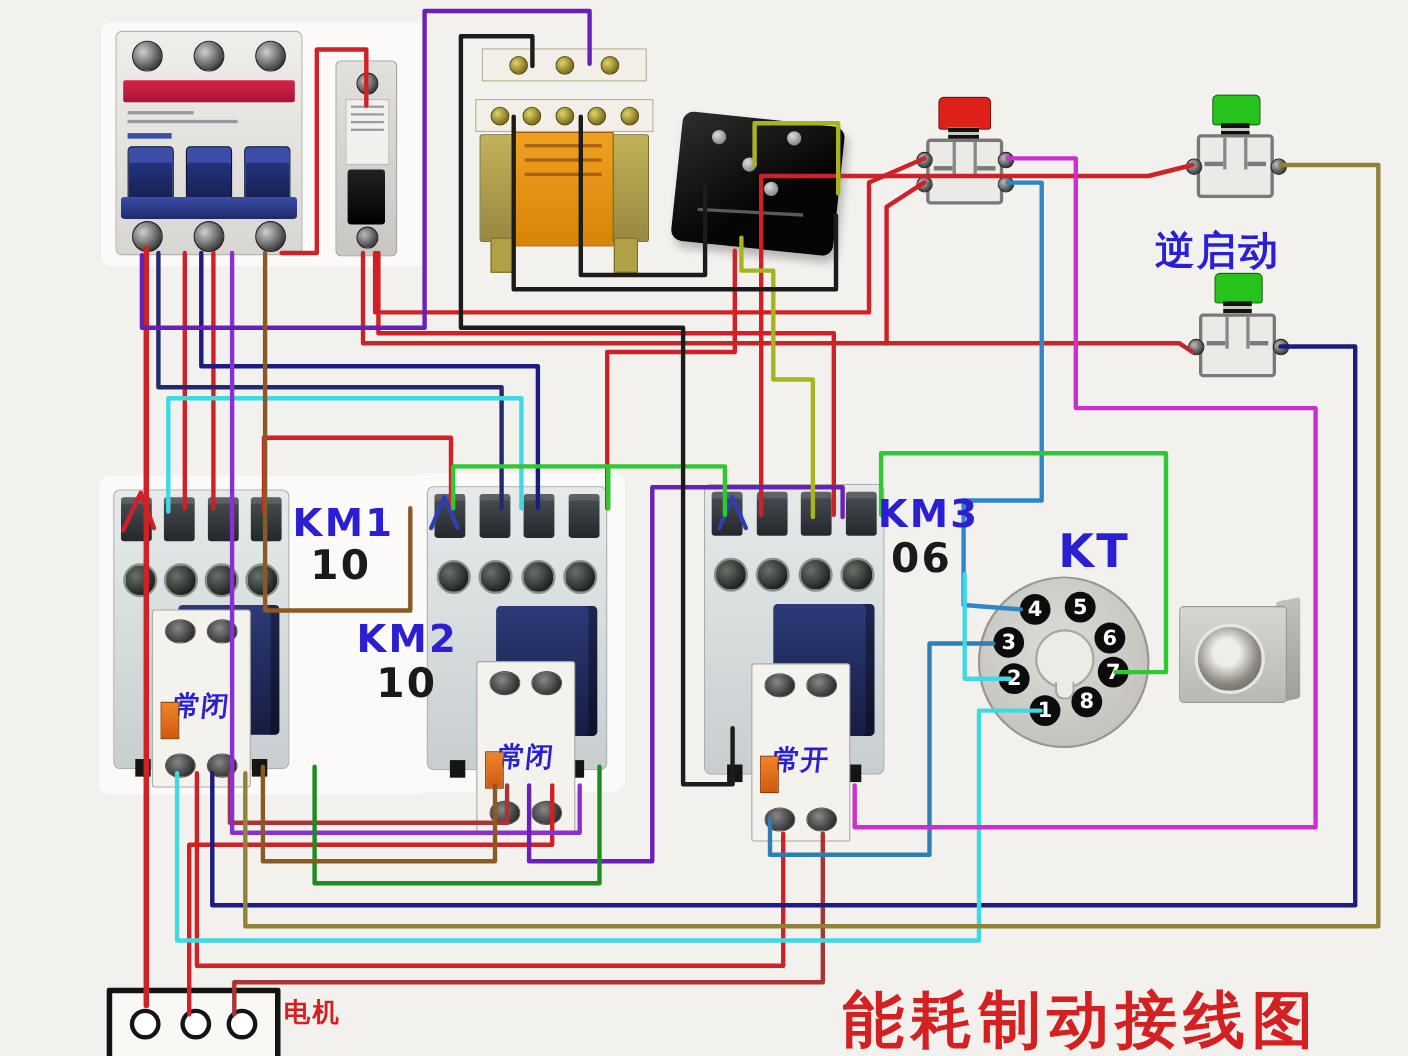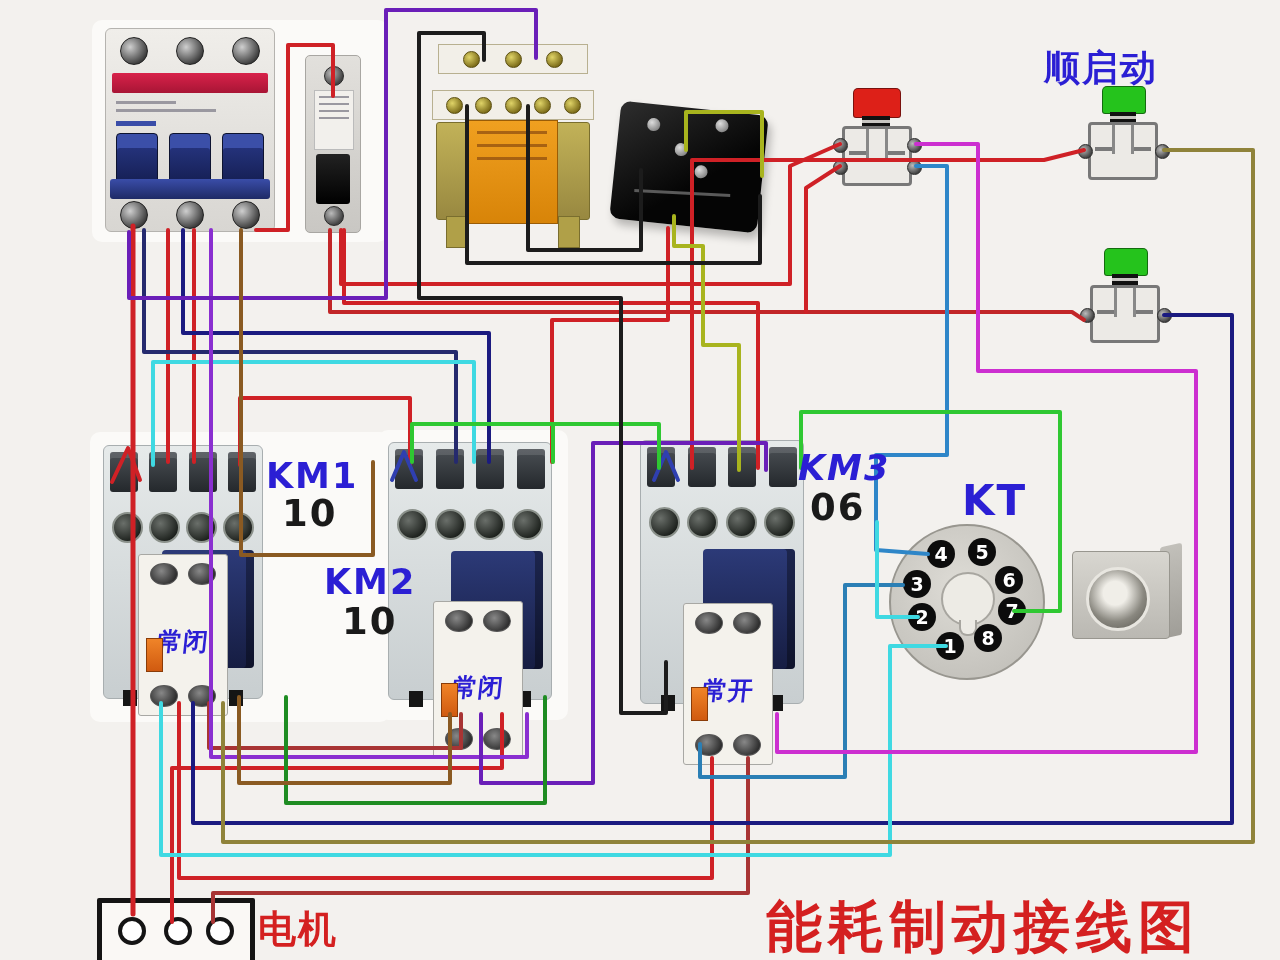--- a/index.html
+++ b/index.html
@@ -301,29 +301,29 @@
     <div class="t-body"></div>
     <div class="t-face"></div>
   </div>
 
   <div class="motor">
     <i style="left:16px;"></i>
     <i style="left:62px;"></i>
     <i style="left:104px;"></i>
   </div>
 
-  <div class="lbl" style="left: 1044px; top: 44px; font-size: 36px; color: rgb(43, 31, 212);">顺启动</div>
+  <div class="lbl" style="left: 1050px; top: 204px; font-size: 36px; color: rgb(43, 31, 212);">逆启动</div>
   <div class="lbl" style="left: 266px; top: 456px; font-size: 35px; color: rgb(43, 31, 212);">KM1</div>
   <div class="lbl" style="left: 282px; top: 492px; font-size: 37px; color: rgb(26, 26, 26);">10</div>
   <div class="lbl" style="left: 324px; top: 562px; font-size: 35px; color: rgb(43, 31, 212);">KM2</div>
   <div class="lbl" style="left: 342px; top: 600px; font-size: 37px; color: rgb(26, 26, 26);">10</div>
-  <div class="lbl" style="left: 798px; top: 448px; font-size: 35px; color: rgb(43, 31, 212); font-style: italic;">KM3</div>
+  <div class="lbl" style="left: 798px; top: 448px; font-size: 35px; color: rgb(43, 31, 212);">KM3</div>
   <div class="lbl" style="left: 810px; top: 486px; font-size: 37px; color: rgb(26, 26, 26);">06</div>
   <div class="lbl" style="left: 962px; top: 476px; font-size: 42px; color: rgb(43, 31, 212);">KT</div>
-  <div class="lbl" style="left: 258px; top: 904px; font-size: 38px; color: rgb(212, 32, 32);">电机</div>
+  <div class="lbl" style="left: 258px; top: 904px; font-size: 24px; color: rgb(212, 32, 32);">电机</div>
   <div class="title" style="color: rgb(212, 32, 32);">能耗制动接线图</div>
 
   <svg id="wires" width="1280" height="960">
       <polyline points="133,226 133,914" fill="none" stroke="#cf2126" stroke-width="5" stroke-linecap="round" stroke-linejoin="round"></polyline>
       <polyline points="256,230 288,230 288,45 333,45 333,96" fill="none" stroke="#cf2126" stroke-width="4" stroke-linecap="round" stroke-linejoin="round"></polyline>
       <polyline points="330,230 330,312 1072,312 1084,320" fill="none" stroke="#c22628" stroke-width="4" stroke-linecap="round" stroke-linejoin="round"></polyline>
       <polyline points="344,230 344,303 758,303 758,468" fill="none" stroke="#cf2126" stroke-width="4" stroke-linecap="round" stroke-linejoin="round"></polyline>
       <polyline points="1084,150 1044,160 692,160 692,468" fill="none" stroke="#cf2126" stroke-width="4" stroke-linecap="round" stroke-linejoin="round"></polyline>
       <polyline points="840,144 790,166 790,284 341,284 341,230" fill="none" stroke="#cf2126" stroke-width="4" stroke-linecap="round" stroke-linejoin="round"></polyline>
       <polyline points="840,166 806,188 806,312" fill="none" stroke="#cf2126" stroke-width="4" stroke-linecap="round" stroke-linejoin="round"></polyline>

